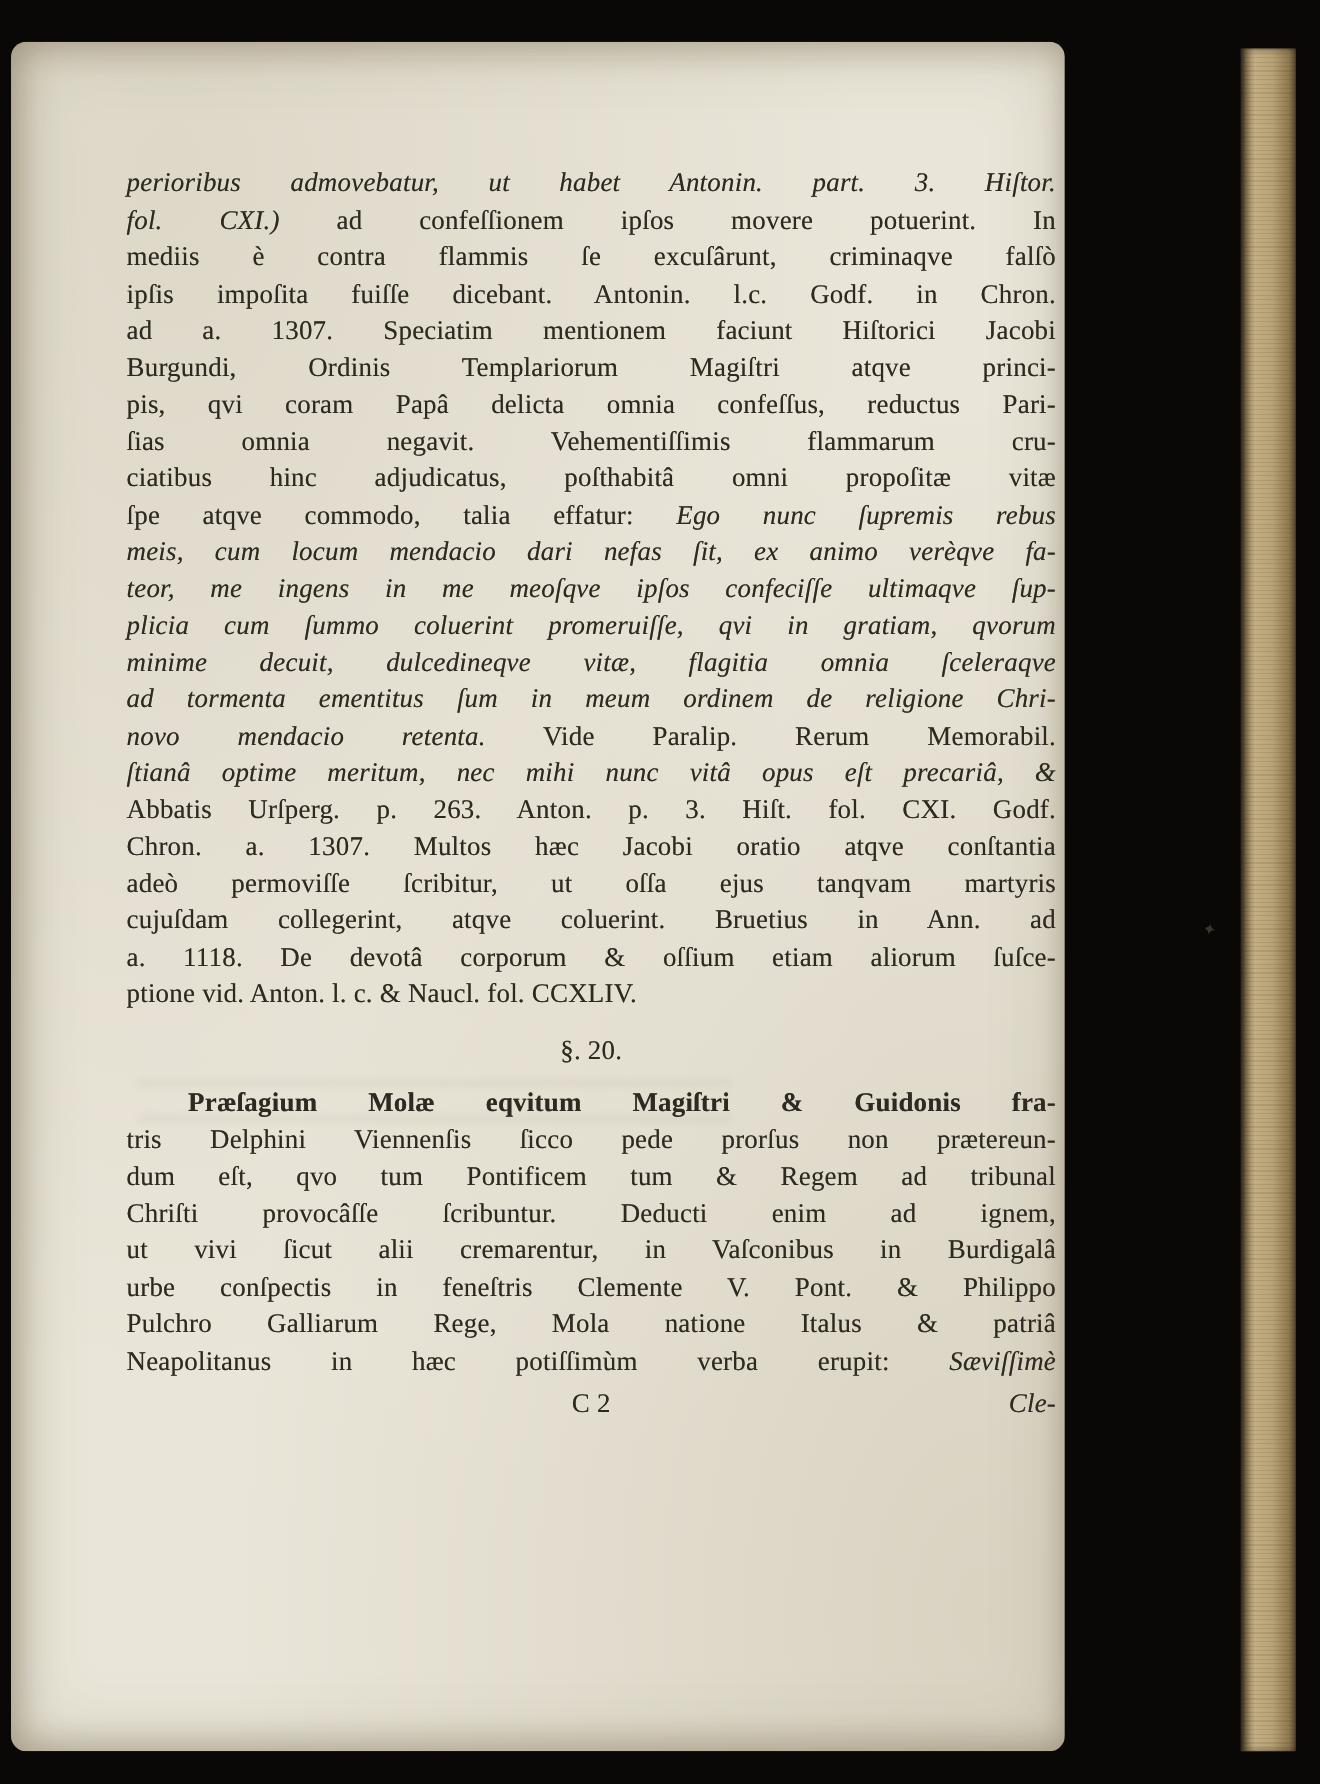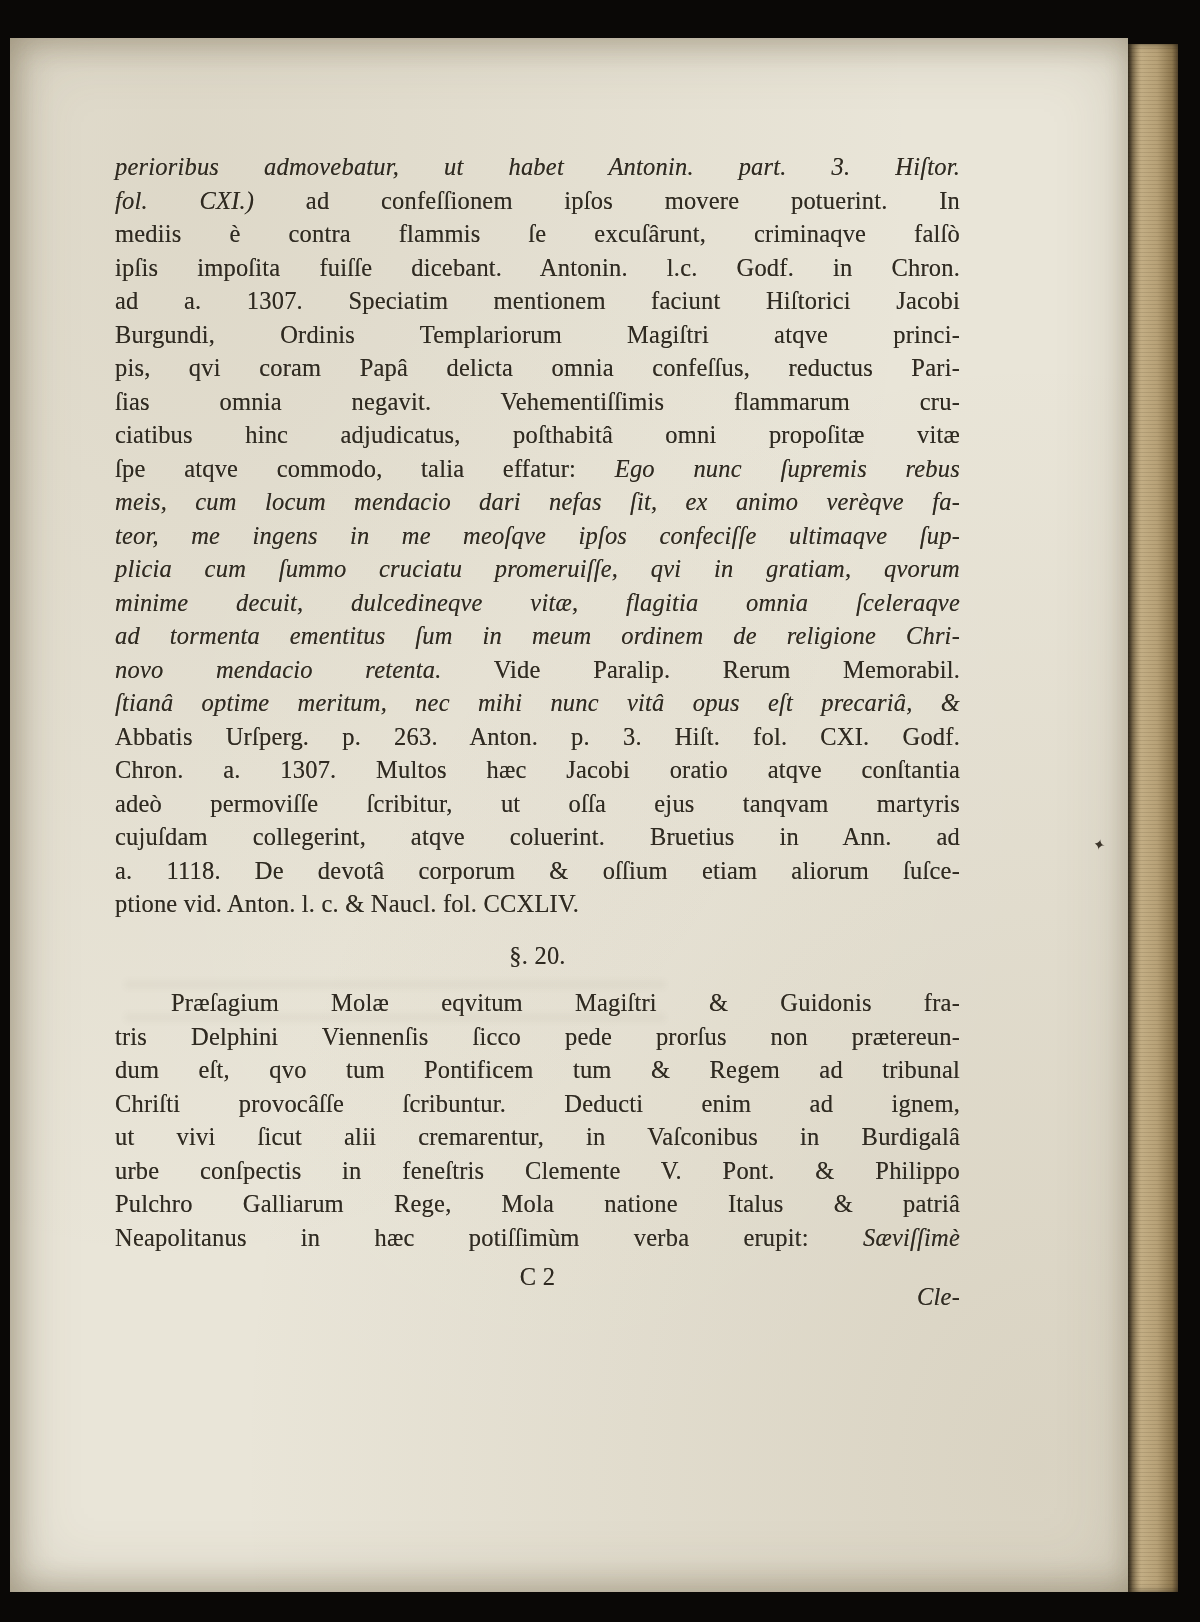--- a/index.html
+++ b/index.html
@@ -10,32 +10,33 @@
     width: 1200px;
     height: 1622px;
     background: #0a0806;
     overflow: hidden;
   }
 
   .page {
     position: absolute;
     left: 10px;
     top: 38px;
-    width: 1118px;
+    width: 958px;
     height: 1554px;
     background:
       radial-gradient(ellipse at 15% 8%, rgba(120,100,60,0.10), transparent 55%),
       radial-gradient(ellipse at 92% 92%, rgba(120,100,60,0.14), transparent 55%),
       radial-gradient(ellipse at 50% 50%, rgba(255,255,250,0.06), transparent 70%),
       var(--paper, #e9e5d8);
     box-shadow:
       inset 0 0 70px rgba(95,80,48,0.22),
       inset 14px 0 30px rgba(95,80,48,0.18),
       inset 0 -12px 24px rgba(95,80,48,0.15),
       inset 0 14px 22px rgba(95,80,48,0.12);
+    border-radius: 14px;
   }
 
   .fore-edge {
     position: absolute;
     left: 1128px;
     top: 44px;
     width: 50px;
     height: 1548px;
     background:
       repeating-linear-gradient(to bottom, rgba(60,45,20,0.12) 0 1px, transparent 1px 4px),
@@ -55,42 +56,42 @@
     text-shadow: 0 0 0.6px rgba(47,42,33,0.55);
   }
 
   .line {
     line-height: 33.5px;
     text-align: justify;
     text-align-last: justify;
     white-space: normal;
   }
   .line.nojust { text-align: center; text-align-last: left; }
-  .line.indent { text-indent: 56px; }
+  .line.indent { text-indent: 56px; font-weight: bold; }
 
   .it { font-style: italic; }
   .ro { font-style: normal; }
 
   .heading {
     line-height: 33.5px;
     margin-top: 18px;
     margin-bottom: 14px;
     text-align: right;
     text-align-last: center;
   }
 
   .sigrow {
     margin-top: 6px;
     line-height: 33.5px;
     display: flex;
   }
   .sigrow .cell { flex: 1 1 0; }
   .sigrow .c-left  { text-align: left; }
   .sigrow .c-mid   { text-align: center; }
-  .sigrow .c-right { text-align: right; margin-top: 20px; }
+  .sigrow .c-right { text-align: right; }
 
   .margin-mark {
     position: absolute;
     left: 1093px;
     top: 836px;
     font-size: 15px;
     color: #3c352a;
     transform: rotate(12deg);
   }
 
@@ -121,21 +122,21 @@
           <div class="line"><span class="ro">mediis è contra flammis ſe excuſârunt, criminaqve falſò</span></div>
           <div class="line"><span class="ro">ipſis impoſita fuiſſe dicebant. Antonin. l.c. Godf. in Chron.</span></div>
           <div class="line"><span class="ro">ad a. 1307. Speciatim mentionem faciunt Hiſtorici Jacobi</span></div>
           <div class="line"><span class="ro">Burgundi, Ordinis Templariorum Magiſtri atqve princi-</span></div>
           <div class="line"><span class="ro">pis, qvi coram Papâ delicta omnia confeſſus, reductus Pari-</span></div>
           <div class="line"><span class="ro">ſias omnia negavit.  Vehementiſſimis flammarum cru-</span></div>
           <div class="line"><span class="ro">ciatibus hinc adjudicatus, poſthabitâ omni propoſitæ vitæ</span></div>
           <div class="line"><span class="ro">ſpe atqve commodo, talia effatur:</span> <span class="it">Ego nunc ſupremis rebus</span></div>
           <div class="line"><span class="it">meis, cum locum mendacio dari nefas ſit, ex animo verèqve fa-</span></div>
           <div class="line"><span class="it">teor, me ingens in me meoſqve ipſos confeciſſe ultimaqve ſup-</span></div>
-          <div class="line"><span class="it">plicia cum ſummo cruciatu promeruiſſe, qvi in gratiam, qvorum</span></div>
+          <div class="line"><span class="it">plicia cum ſummo coluerint promeruiſſe, qvi in gratiam, qvorum</span></div>
           <div class="line"><span class="it">minime decuit, dulcedineqve vitæ, flagitia omnia ſceleraqve</span></div>
           <div class="line"><span class="it">ad tormenta ementitus ſum in meum ordinem de religione Chri-</span></div>
           <div class="line"><span class="it">novo mendacio retenta.</span> <span class="ro">Vide Paralip. Rerum Memorabil.</span></div>
           <div class="line"><span class="it">ſtianâ optime meritum, nec mihi nunc vitâ opus eſt precariâ, &amp;</span></div>
           <div class="line"><span class="ro">Abbatis Urſperg. p. 263. Anton. p. 3. Hiſt. fol. CXI. Godf.</span></div>
           <div class="line"><span class="ro">Chron. a. 1307.  Multos hæc Jacobi oratio atqve conſtantia</span></div>
           <div class="line"><span class="ro">adeò permoviſſe ſcribitur, ut oſſa ejus tanqvam martyris</span></div>
           <div class="line"><span class="ro">cujuſdam collegerint, atqve coluerint.  Bruetius in Ann. ad</span></div>
           <div class="line"><span class="ro">a. 1118.  De devotâ corporum &amp; oſſium etiam aliorum ſuſce-</span></div>
           <div class="line nojust"><span class="ro">ptione vid. Anton. l. c. &amp; Naucl. fol. CCXLIV.</span></div>

